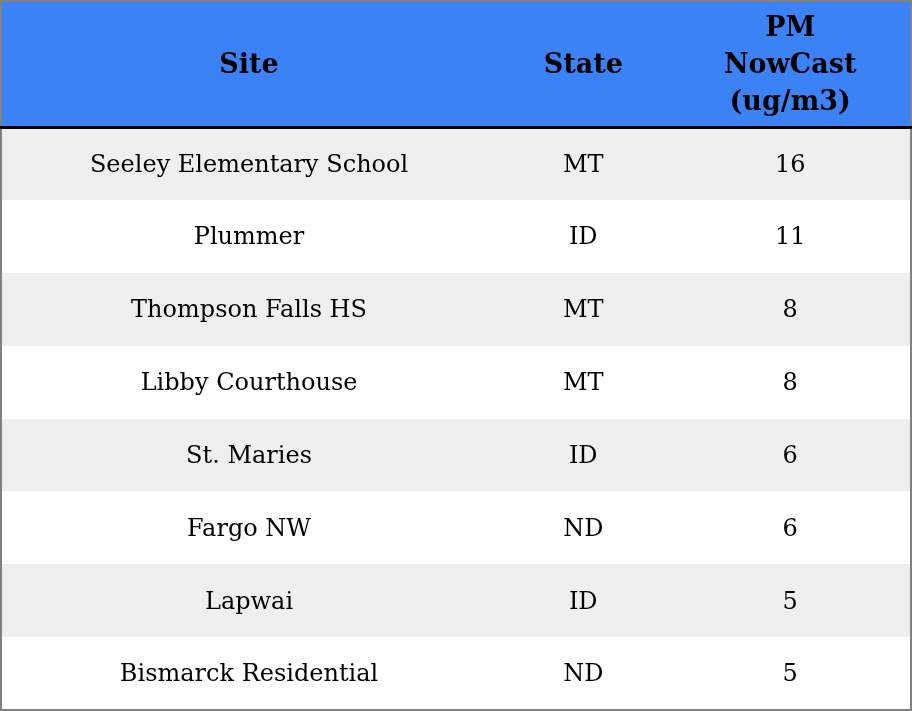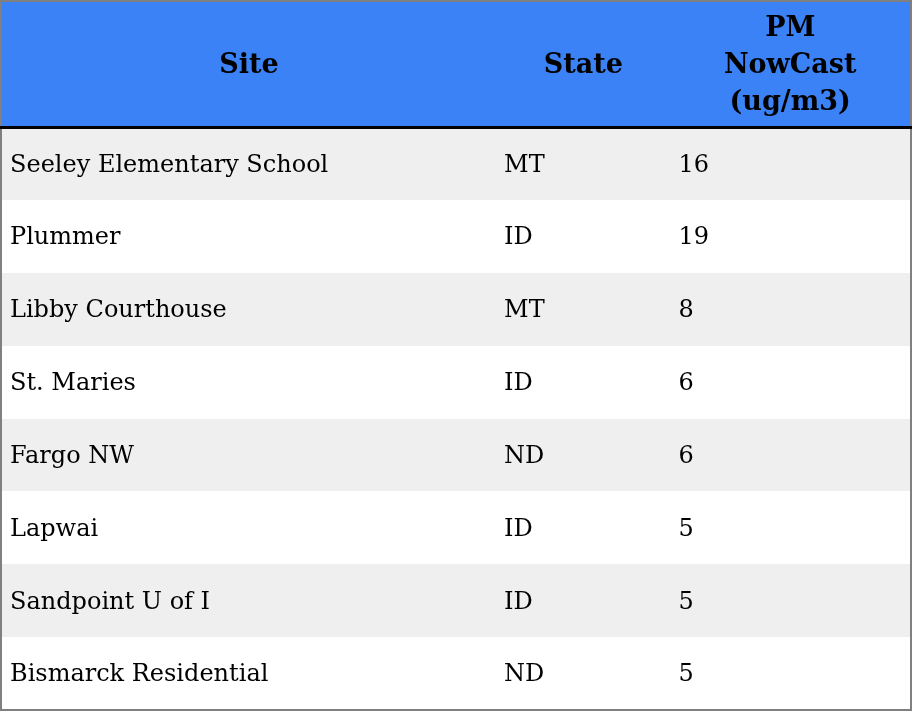--- a/index.html
+++ b/index.html
@@ -39,22 +39,23 @@
     text-align: center;
     vertical-align: middle;
     padding: 0;
   }
   thead th .hline { display: block; }
   tbody tr { height: 58px; }
   tbody tr:nth-child(odd)  { background: #efefef; }
   tbody tr:nth-child(even) { background: #ffffff; }
   tbody td {
     font-size: 24px;
+    text-align: center;
     vertical-align: middle;
-    padding: 8px;
+    padding: 0;
     border: none;
   }
 </style>
 </head>
 <body>
 
 <div class="screen">
   <table class="pm-table">
     <colgroup>
       <col class="c-site">
@@ -74,21 +75,26 @@
     </thead>
     <tbody>
         <tr>
     <td>Seeley Elementary School</td>
     <td>MT</td>
     <td>16</td>
   </tr>
         <tr>
     <td>Plummer</td>
     <td>ID</td>
-    <td>19</td>
+    <td>11</td>
+  </tr>
+        <tr>
+    <td>Thompson Falls HS</td>
+    <td>MT</td>
+    <td>8</td>
   </tr>
         <tr>
     <td>Libby Courthouse</td>
     <td>MT</td>
     <td>8</td>
   </tr>
         <tr>
     <td>St. Maries</td>
     <td>ID</td>
     <td>6</td>
@@ -97,24 +103,19 @@
     <td>Fargo NW</td>
     <td>ND</td>
     <td>6</td>
   </tr>
         <tr>
     <td>Lapwai</td>
     <td>ID</td>
     <td>5</td>
   </tr>
         <tr>
-    <td>Sandpoint U of I</td>
-    <td>ID</td>
-    <td>5</td>
-  </tr>
-        <tr>
     <td>Bismarck Residential</td>
     <td>ND</td>
     <td>5</td>
   </tr>
       </tbody>
   </table>
 </div>
 
 </body></html>

